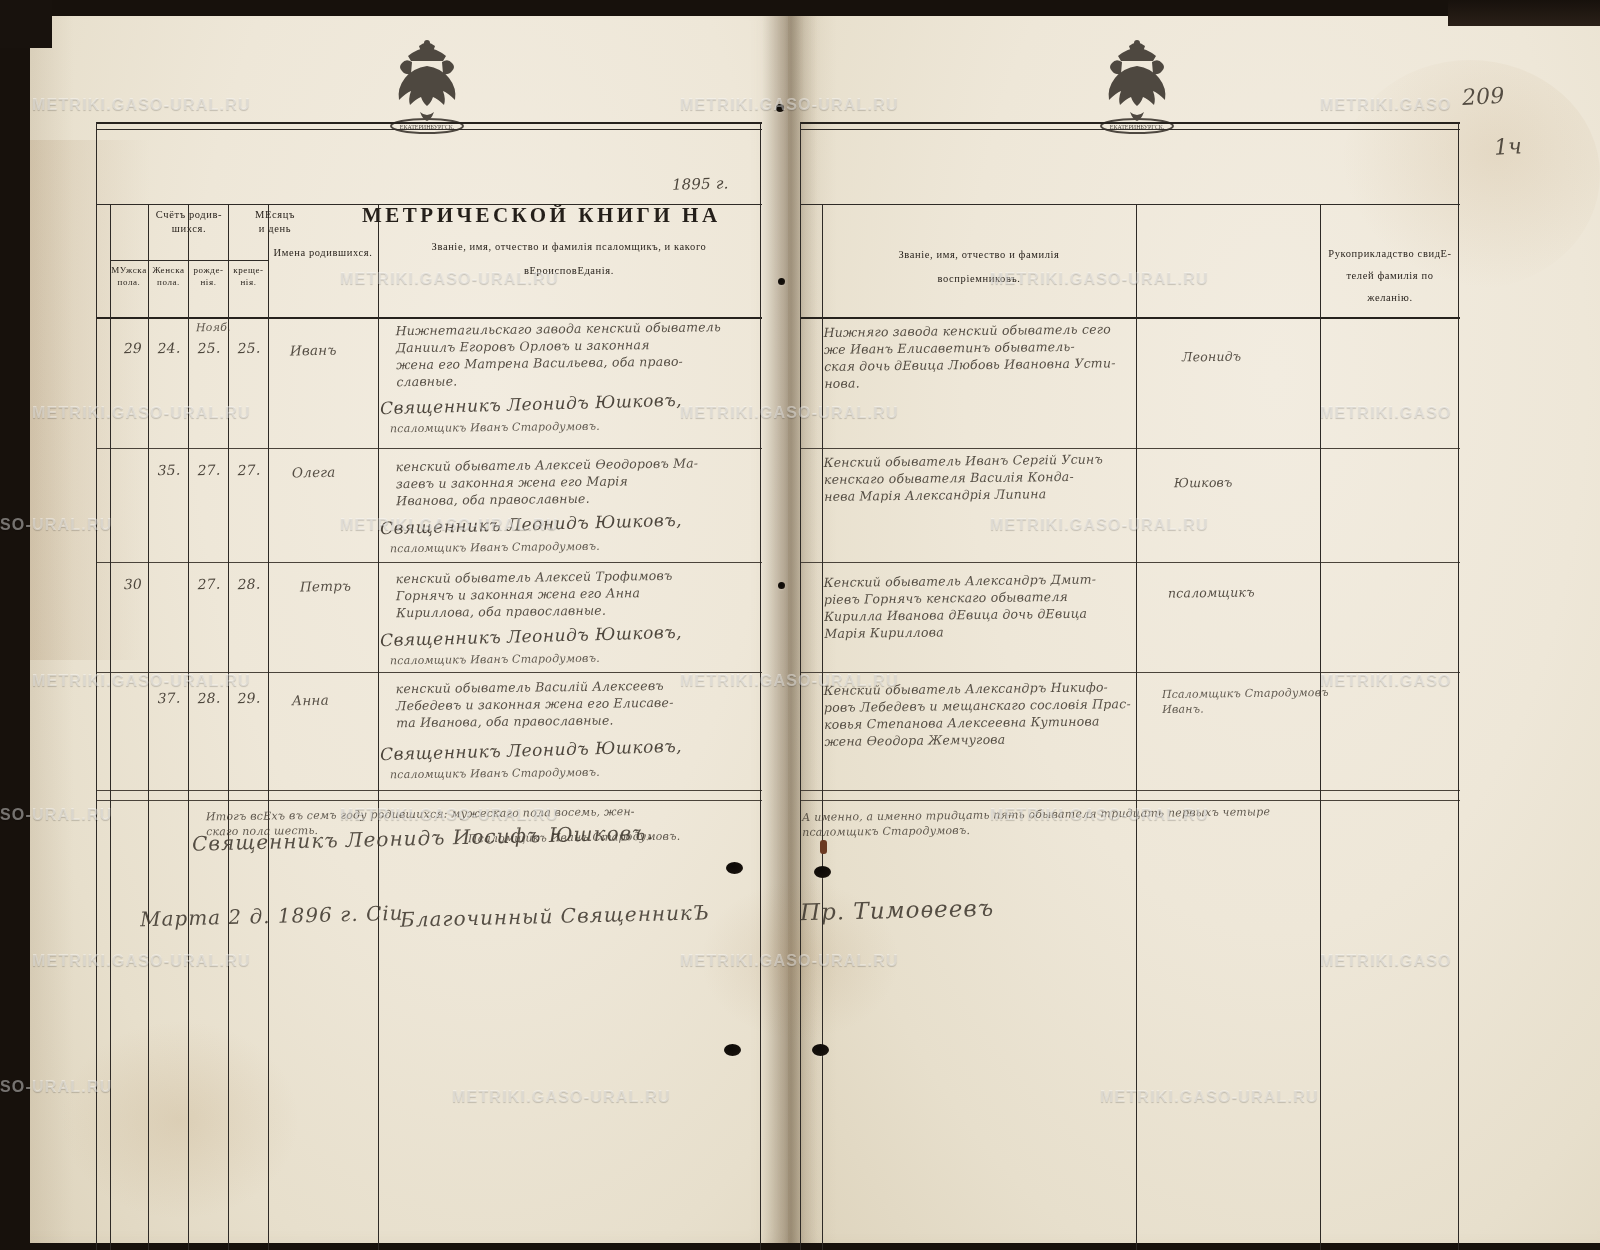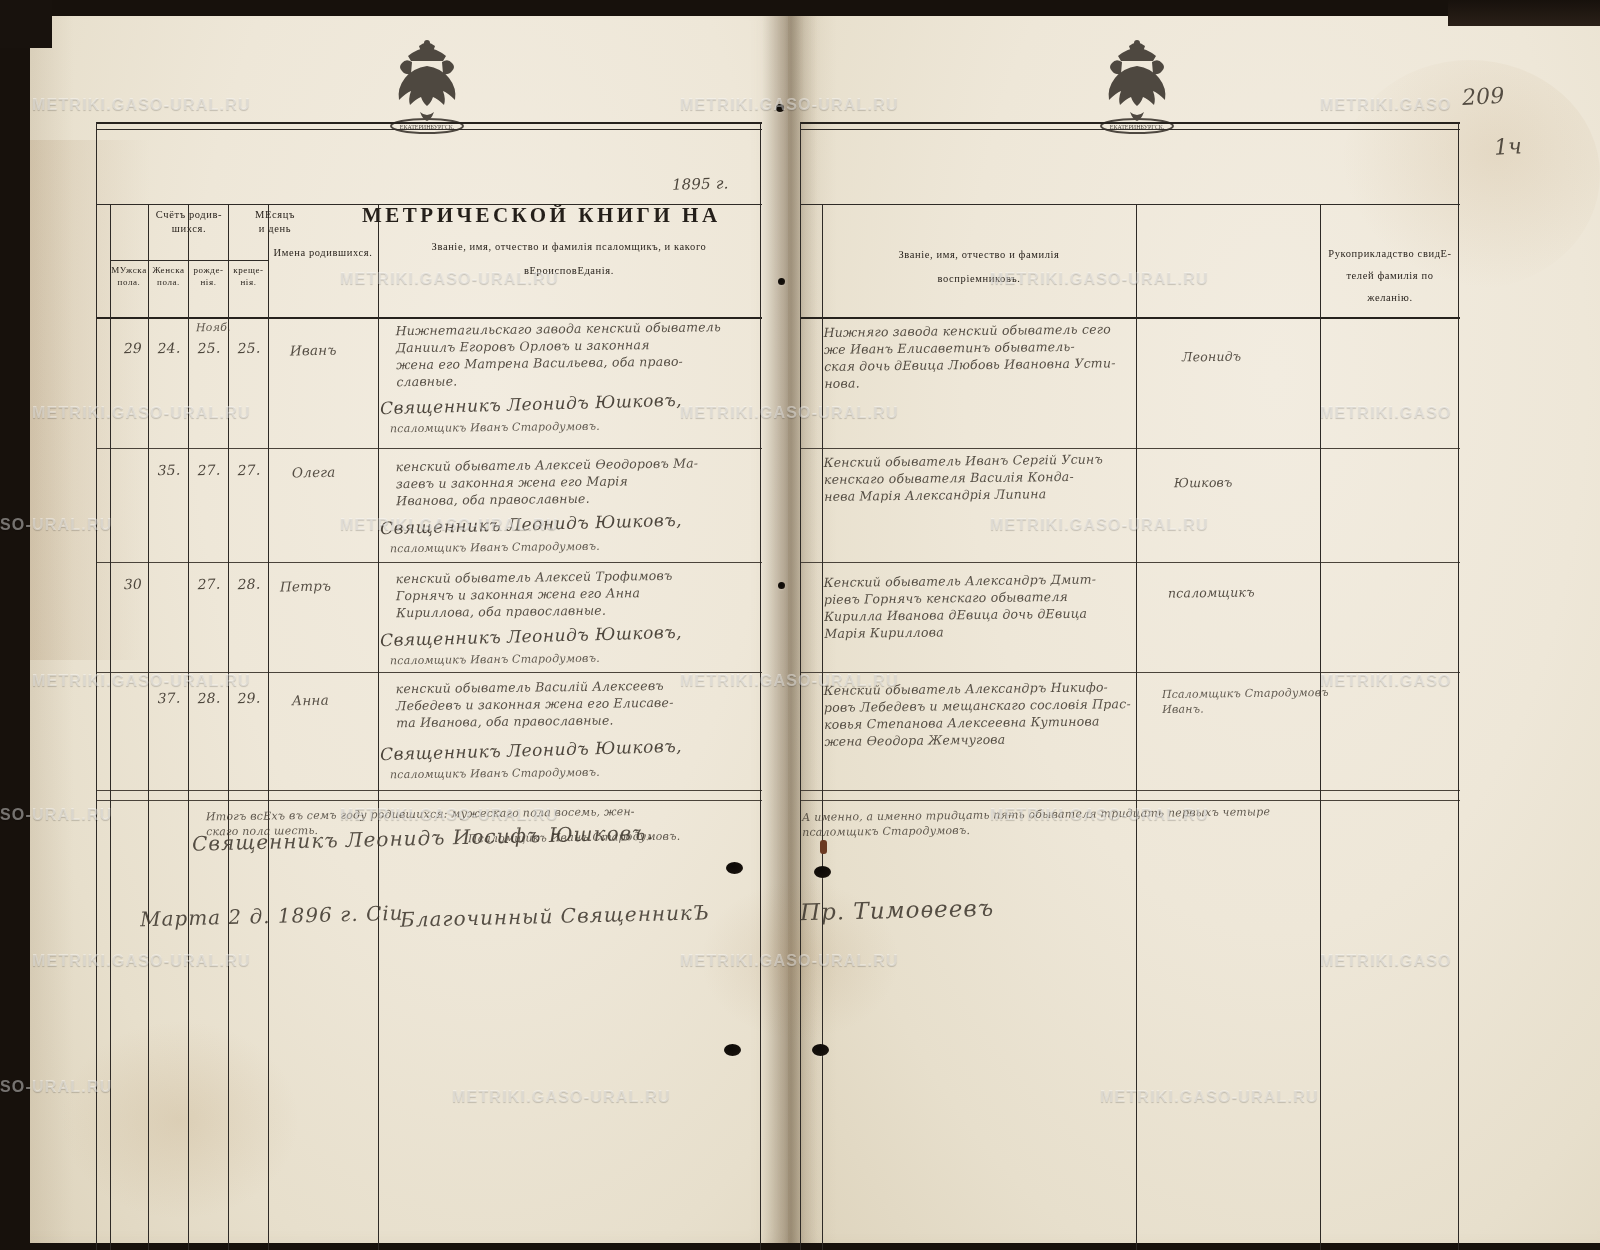--- a/index.html
+++ b/index.html
@@ -350,21 +350,21 @@
   <div class="hand small" style="left:390px;top:540px;">псаломщикъ Иванъ Стародумовъ.</div>
   <div class="hand" style="left:824px;top:452px;width:308px;">Кенский обыватель Иванъ Сергiй Усинъ
 кенскаго обывателя Василiя Конда-
 нева Марiя Александрiя Липина</div>
   <div class="hand" style="left:1150px;top:474px;margin-left:24px;">Юшковъ</div>
 
   <div class="hand num" style="left:118px;top:576px;width:30px;text-align:center;">30</div>
   <div class="hand num" style="left:154px;top:576px;width:30px;text-align:center;"></div>
   <div class="hand num" style="left:194px;top:576px;width:30px;text-align:center;">27.</div>
   <div class="hand num" style="left:234px;top:576px;width:30px;text-align:center;">28.</div>
-  <div class="hand name" style="left:280px;top:578px;text-align:right;">Петръ</div>
+  <div class="hand name" style="left:300px;top:578px;text-align:right;">Петръ</div>
   <div class="hand" style="left:396px;top:568px;width:352px;">кенский обыватель Алексей Трофимовъ
 Горнячъ и законная жена его Анна
 Кириллова, оба православные.</div>
   <div class="hand sig" style="left:380px;top:628px;">Священникъ Леонидъ Юшковъ,</div>
   <div class="hand small" style="left:390px;top:652px;">псаломщикъ Иванъ Стародумовъ.</div>
   <div class="hand" style="left:824px;top:572px;width:308px;">Кенский обыватель Александръ Дмит-
 рiевъ Горнячъ кенскаго обывателя
 Кирилла Иванова дЕвица дочь дЕвица
 Марiя Кириллова</div>
   <div class="hand" style="left:1168px;top:584px;">псаломщикъ</div>

